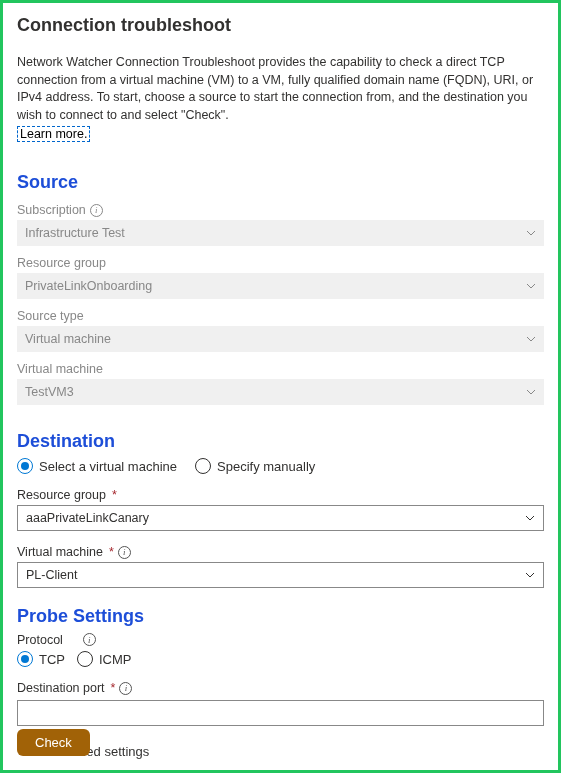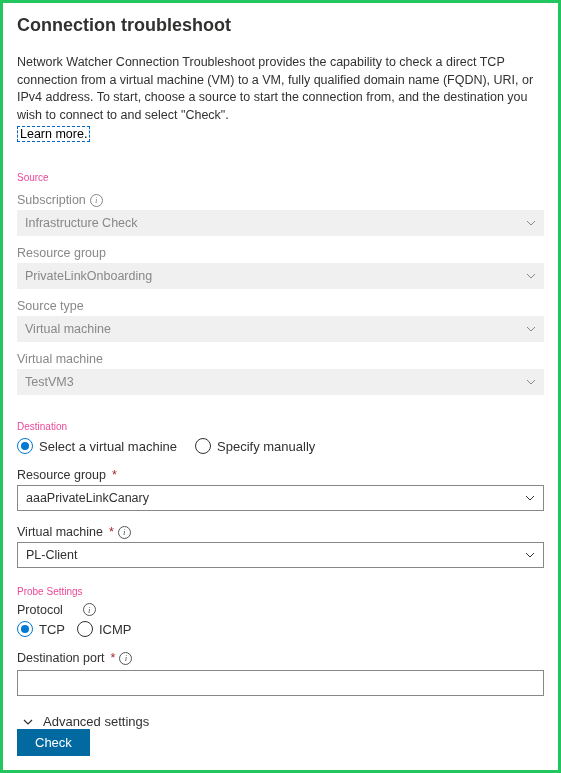--- a/index.html
+++ b/index.html
@@ -34,25 +34,25 @@
     .learn-more {
       color: #000000;
       text-decoration: none;
       font-size: 12.5px;
       border: 1px dashed #0066cc;
       padding: 0 2px;
       display: inline-block;
       cursor: pointer;
     }
     .section-header {
-      font-size: 10px;
-      font-weight: 400;
+      font-size: 18px;
+      font-weight: 700;
       margin-top: 26px;
       margin-bottom: 6px;
-      color: #ec4899;
+      color: #1d4ed8;
     }
     .section-header.first {
       margin-top: 30px;
     }
     .field-label {
       font-size: 12.5px;
       color: #888;
       margin-top: 10px;
       margin-bottom: 3px;
       display: flex;
@@ -164,27 +164,27 @@
       gap: 10px;
       margin-top: 18px;
       cursor: pointer;
       font-size: 13px;
       padding-left: 6px;
     }
     .check-btn {
       position: absolute;
       bottom: 14px;
       left: 14px;
-      background: #0369a1;
+      background: #a16207;
       color: #fff;
       border: none;
       padding: 6px 18px;
       font-size: 13px;
       cursor: pointer;
-      border-radius: 0;
+      border-radius: 6px;
     }
     .protocol-row {
       display: flex;
       gap: 12px;
       margin-top: 4px;
     }
     .protocol-label-row {
       display: flex;
       gap: 20px;
       font-size: 12.5px;
@@ -201,21 +201,21 @@
   <a class="learn-more">Learn more.</a>
 
   
   <div class="section-header first">Source</div>
 
   <div class="field-label">
     <span>Subscription</span>
     <span class="info-icon">i</span>
   </div>
   <div class="dropdown">
-    <span>Infrastructure Check</span>
+    <span>Infrastructure Test</span>
     <span class="chevron">
       <svg viewBox="0 0 10 10">
           <path d="M1 3 L5 7 L9 3" stroke="#888" stroke-width="1" fill="none"></path>
         </svg>
     </span>
   </div>
 
   <div class="field-label">
     <span>Resource group</span>
   </div>

